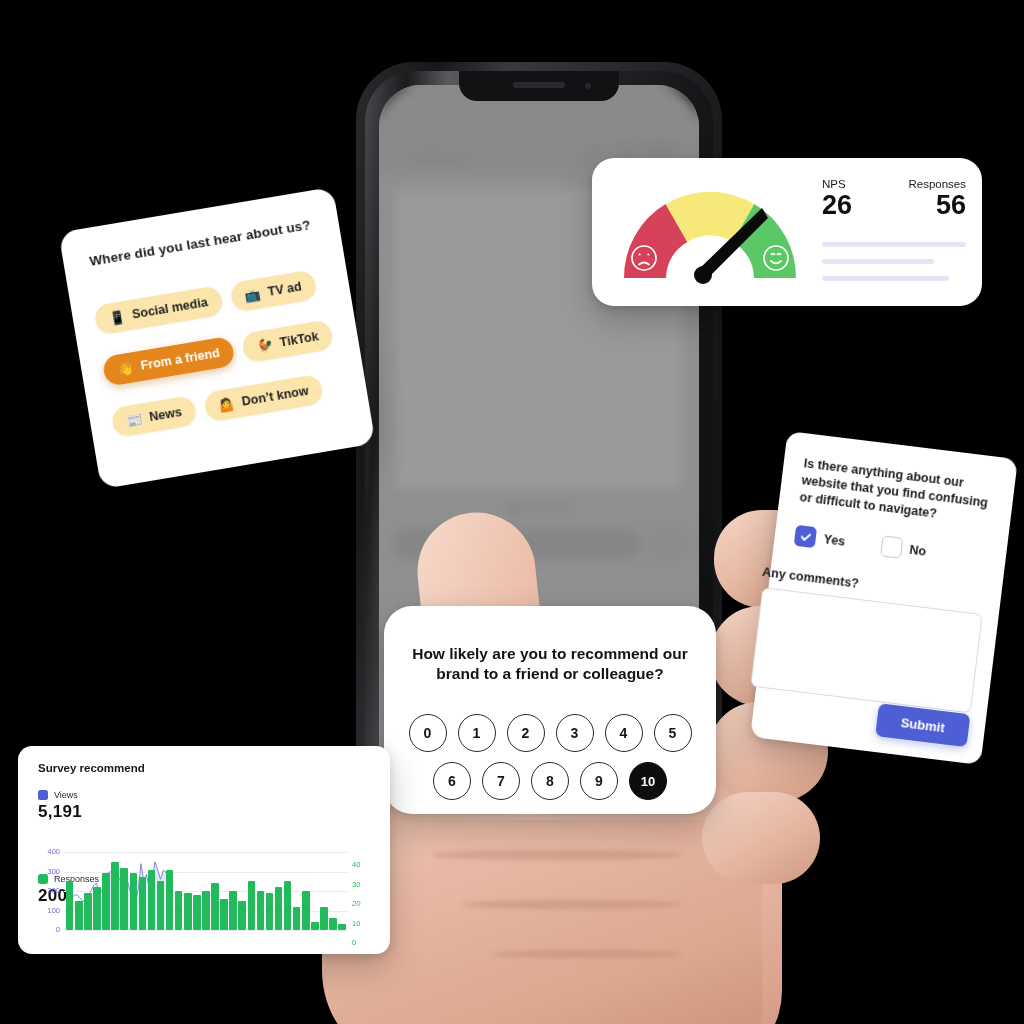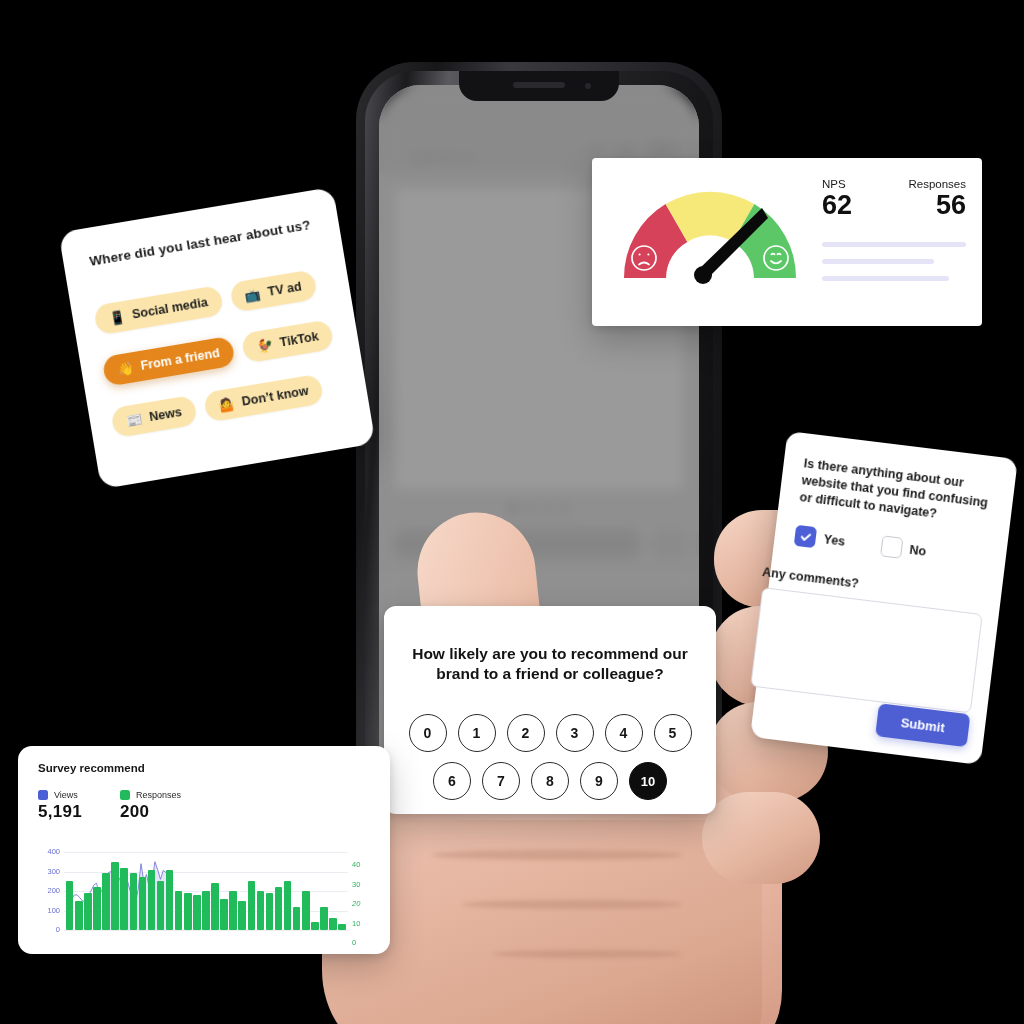--- a/index.html
+++ b/index.html
@@ -87,33 +87,33 @@
     display:inline-flex;align-items:center;gap:7px;
     background:#fbe5ad;color:#20201e;border-radius:999px;
     padding:8px 14px;font-size:12.5px;font-weight:700;white-space:nowrap;
     box-shadow:0 1px 2px rgba(0,0,0,.05);
   }
   .pill .em{font-size:13px;line-height:1;}
   .pill.sel{background:#e4861c;color:#fff;box-shadow:0 3px 8px rgba(180,100,10,.35);}
   #pr1{top:78px;} #pr2{top:130px;} #pr3{top:182px;}
 
   
-  #nps-card{left:592px;top:158px;width:390px;height:168px;border-radius:4px;}
+  #nps-card{left:592px;top:158px;width:390px;height:148px;border-radius:22px;}
   .gauge{position:absolute;left:18px;top:16px;width:200px;height:112px;}
   .nps-stats{position:absolute;left:230px;top:20px;right:16px;}
   .stat-row{display:flex;justify-content:space-between;}
   .stat{display:flex;flex-direction:column;}
   .stat .lbl{font-size:11.5px;color:#1a1a1a;font-weight:400;}
   .stat .val{font-size:27px;font-weight:700;color:#101010;line-height:1.1;margin-top:1px;}
   .stat.right{align-items:flex-end;}
   .ph-lines{position:absolute;left:230px;top:84px;right:16px;}
   .ph-lines i{display:block;height:5px;border-radius:3px;background:#e5e4f6;margin-bottom:12px;}
 
   
-  #nps-q-card{left:384px;top:606px;width:332px;height:208px;border-radius:12px;}
+  #nps-q-card{left:384px;top:606px;width:332px;height:208px;border-radius:28px;}
   #nps-q-card .q{
     position:absolute;left:22px;right:22px;top:38px;text-align:center;
     font-size:15.5px;font-weight:700;color:#141414;line-height:1.3;
   }
   .scalerow{position:absolute;left:0;right:0;display:flex;justify-content:center;gap:11px;}
   #sr1{top:108px;} #sr2{top:156px;}
   .sbtn{
     width:36px;height:36px;border-radius:50%;border:1.4px solid #2b2b2b;
     display:flex;align-items:center;justify-content:center;
     font-size:14px;font-weight:600;color:#161616;background:#fff;
@@ -138,21 +138,21 @@
   .ta{position:absolute;left:-6px;top:158px;width:220px;height:98px;border:1px solid #d9d9e2;border-radius:7px;background:#fff;}
   .subbtn{
     position:absolute;right:16px;bottom:16px;background:#4e5fd4;color:#fff;
     padding:9px 24px;border-radius:7px;font-size:13px;font-weight:700;
     box-shadow:0 3px 8px rgba(60,75,200,.3);
   }
 
   
   #chart-card{left:18px;top:746px;width:372px;height:208px;border-radius:14px;}
   #chart-card .title{position:absolute;left:20px;top:16px;font-size:11.5px;font-weight:700;color:#18181a;}
-  .legend{position:absolute;left:20px;top:44px;display:flex;gap:38px;}
+  .legend{position:absolute;left:20px;top:44px;display:flex;gap:52px;flex-direction:column;}
   .leg .top{display:flex;align-items:center;gap:6px;}
   .leg .sw{width:10px;height:10px;border-radius:2.5px;}
   .leg .nm{font-size:9px;color:#2a2a2a;font-weight:400;}
   .leg .num{font-size:17px;font-weight:700;color:#111;margin-top:2px;letter-spacing:.3px;}
   .plot{position:absolute;left:20px;top:98px;width:334px;height:96px;}
   .ax{position:absolute;font-size:7.5px;}
   .ax.l{left:0;width:22px;text-align:right;color:#6a6ed0;}
   .ax.r{right:0;width:20px;text-align:left;color:#2bb35f;margin-top:13px;}
   .grid{position:absolute;left:26px;right:24px;height:1px;background:#ececf3;}
   .bars{position:absolute;left:28px;right:26px;bottom:10px;height:78px;display:flex;align-items:flex-end;gap:1.6px;}
@@ -275,21 +275,21 @@
       <g>
         <path d="M96 106 L88 96 L152 34 L158 44 Z" fill="#0a0a0a"></path>
         <circle cx="93" cy="101" r="9" fill="#0a0a0a"></circle>
       </g>
     </svg>
 
     <div class="nps-stats">
       <div class="stat-row">
         <div class="stat">
           <span class="lbl">NPS</span>
-          <span class="val">62</span>
+          <span class="val">26</span>
         </div>
         <div class="stat right">
           <span class="lbl">Responses</span>
           <span class="val">56</span>
         </div>
       </div>
     </div>
     <div class="ph-lines">
       <i style="width:100%"></i>
         <i style="width:78%"></i>

